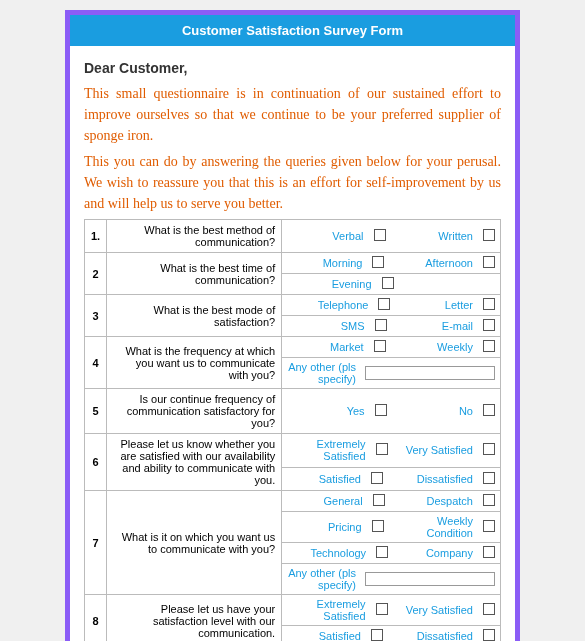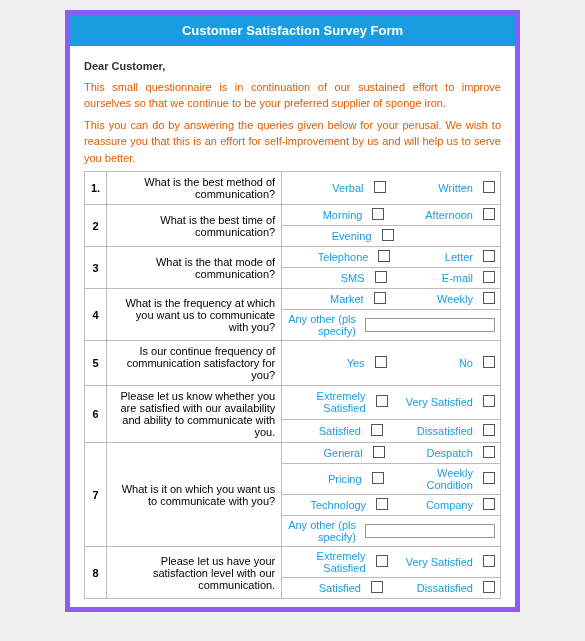--- a/index.html
+++ b/index.html
@@ -22,32 +22,33 @@
       color: #fff;
       text-align: center;
       padding: 8px 0;
       font-size: 13px;
       font-weight: bold;
     }
     .content {
       padding: 12px 14px 8px 14px;
     }
     .intro {
-      font-size: 11px;
+      font-size: 14px;
       color: #333;
       margin-bottom: 2px;
       line-height: 1.5;
     }
     .intro .greeting {
       font-weight: bold;
       margin-bottom: 4px;
     }
     .intro p {
       margin-bottom: 5px;
       text-align: justify;
+      font-family: Liberation Serif, serif;
     }
     .intro .highlight {
       color: #e05c00;
     }
     table {
       width: 100%;
       border-collapse: collapse;
       font-size: 11px;
     }
     table, th, td {
@@ -163,21 +164,21 @@
               <td class="option-label"></td>
               <td class="checkbox-cell"></td>
             </tr>
           </tbody>
               </table>
         </td>
       </tr>
 
       <tr>
         <td class="q-num" rowspan="2">3</td>
-        <td class="q-text" rowspan="2">What is the that mode of communication?</td>
+        <td class="q-text" rowspan="2">What is the best mode of satisfaction?</td>
         <td class="options-cell">
           <table class="options-table">
             <tbody>
                   <tr>
               <td class="option-label">Telephone</td>
               <td class="checkbox-cell"><span class="chk"></span></td>
               <td class="option-label">Letter</td>
               <td class="checkbox-cell"><span class="chk"></span></td>
             </tr>
           </tbody>

